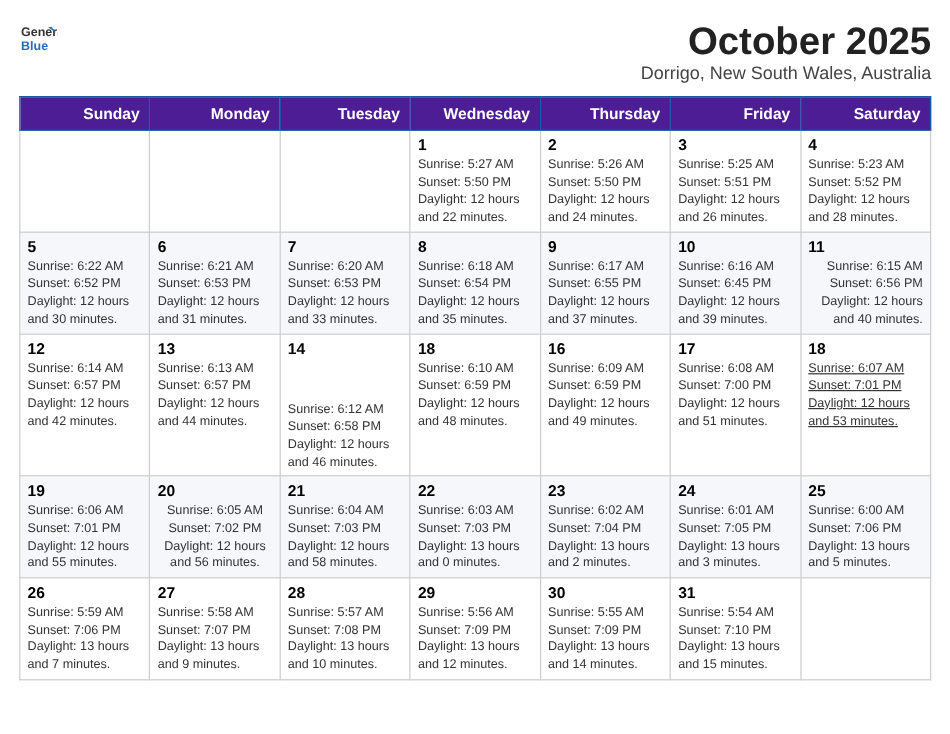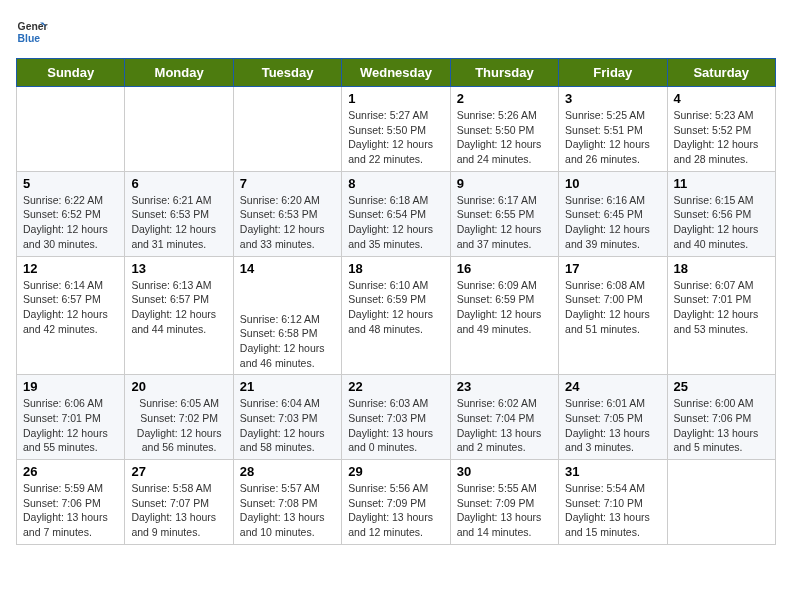--- a/index.html
+++ b/index.html
@@ -34,25 +34,25 @@
     .location {
       font-size: 15px;
       color: #444;
     }
     .calendar {
       width: 100%;
       border-collapse: collapse;
       border: 1px solid #ccc;
     }
     .calendar th {
-      background: #4d7c0f;
+      background: #4c1d95;
       color: #fff;
       font-size: 13px;
       font-weight: bold;
-      text-align: center;
+      text-align: right;
       padding: 6px 8px;
       border: 1px solid #1a5aaa;
     }
     .calendar td {
       vertical-align: top;
       border: 1px solid #ccc;
       padding: 4px 6px;
       width: 108px;
       min-height: 80px;
       background: #fff;
@@ -77,20 +77,24 @@
 <body>
 
 <div class="header">
   <div class="logo">
     <svg class="logo-icon" viewBox="0 0 40 40">
       <text x="2" y="18" font-size="13" font-weight="bold" fill="#333">General</text>
       <text x="2" y="32" font-size="13" font-weight="bold" fill="#2a6ebb">Blue</text>
       <polygon points="30,8 38,14 34,8" fill="#2a6ebb"></polygon>
     </svg>
   </div>
+  <div class="title-block">
+    <div class="month-title">October 2025</div>
+    <div class="location">Dorrigo, New South Wales, Australia</div>
+  </div>
 </div>
 
 <table class="calendar">
   <thead>
     <tr>
     <th>Sunday</th>
         <th>Monday</th>
         <th>Tuesday</th>
         <th>Wednesday</th>
         <th>Thursday</th>
@@ -170,21 +174,21 @@
         </td>
         <td>
           <div class="day-num">10</div>
           <div class="day-info" style="white-space: pre-line;">Sunrise: 6:16 AM
 Sunset: 6:45 PM
 Daylight: 12 hours
 and 39 minutes.</div>
         </td>
         <td>
           <div class="day-num">11</div>
-          <div class="day-info" style="white-space: pre-line;">Sunrise: 6:15 AM
+          <div class="day-info" style="white-space: pre-line; text-align: right;">Sunrise: 6:15 AM
 Sunset: 6:56 PM
 Daylight: 12 hours
 and 40 minutes.</div>
         </td>
       </tr>
       <tr>
         <td>
           <div class="day-num">12</div>
           <div class="day-info" style="white-space: pre-line;">Sunrise: 6:14 AM
 Sunset: 6:57 PM
@@ -221,21 +225,21 @@
         </td>
         <td>
           <div class="day-num">17</div>
           <div class="day-info" style="white-space: pre-line;">Sunrise: 6:08 AM
 Sunset: 7:00 PM
 Daylight: 12 hours
 and 51 minutes.</div>
         </td>
         <td>
           <div class="day-num">18</div>
-          <div class="day-info" style="white-space: pre-line;">Sunrise: 6:07 AM
+          <div class="day-info" style="white-space: pre-line; text-decoration: underline;">Sunrise: 6:07 AM
 Sunset: 7:01 PM
 Daylight: 12 hours
 and 53 minutes.</div>
         </td>
       </tr>
       <tr>
         <td>
           <div class="day-num">19</div>
           <div class="day-info" style="white-space: pre-line;">Sunrise: 6:06 AM
 Sunset: 7:01 PM

